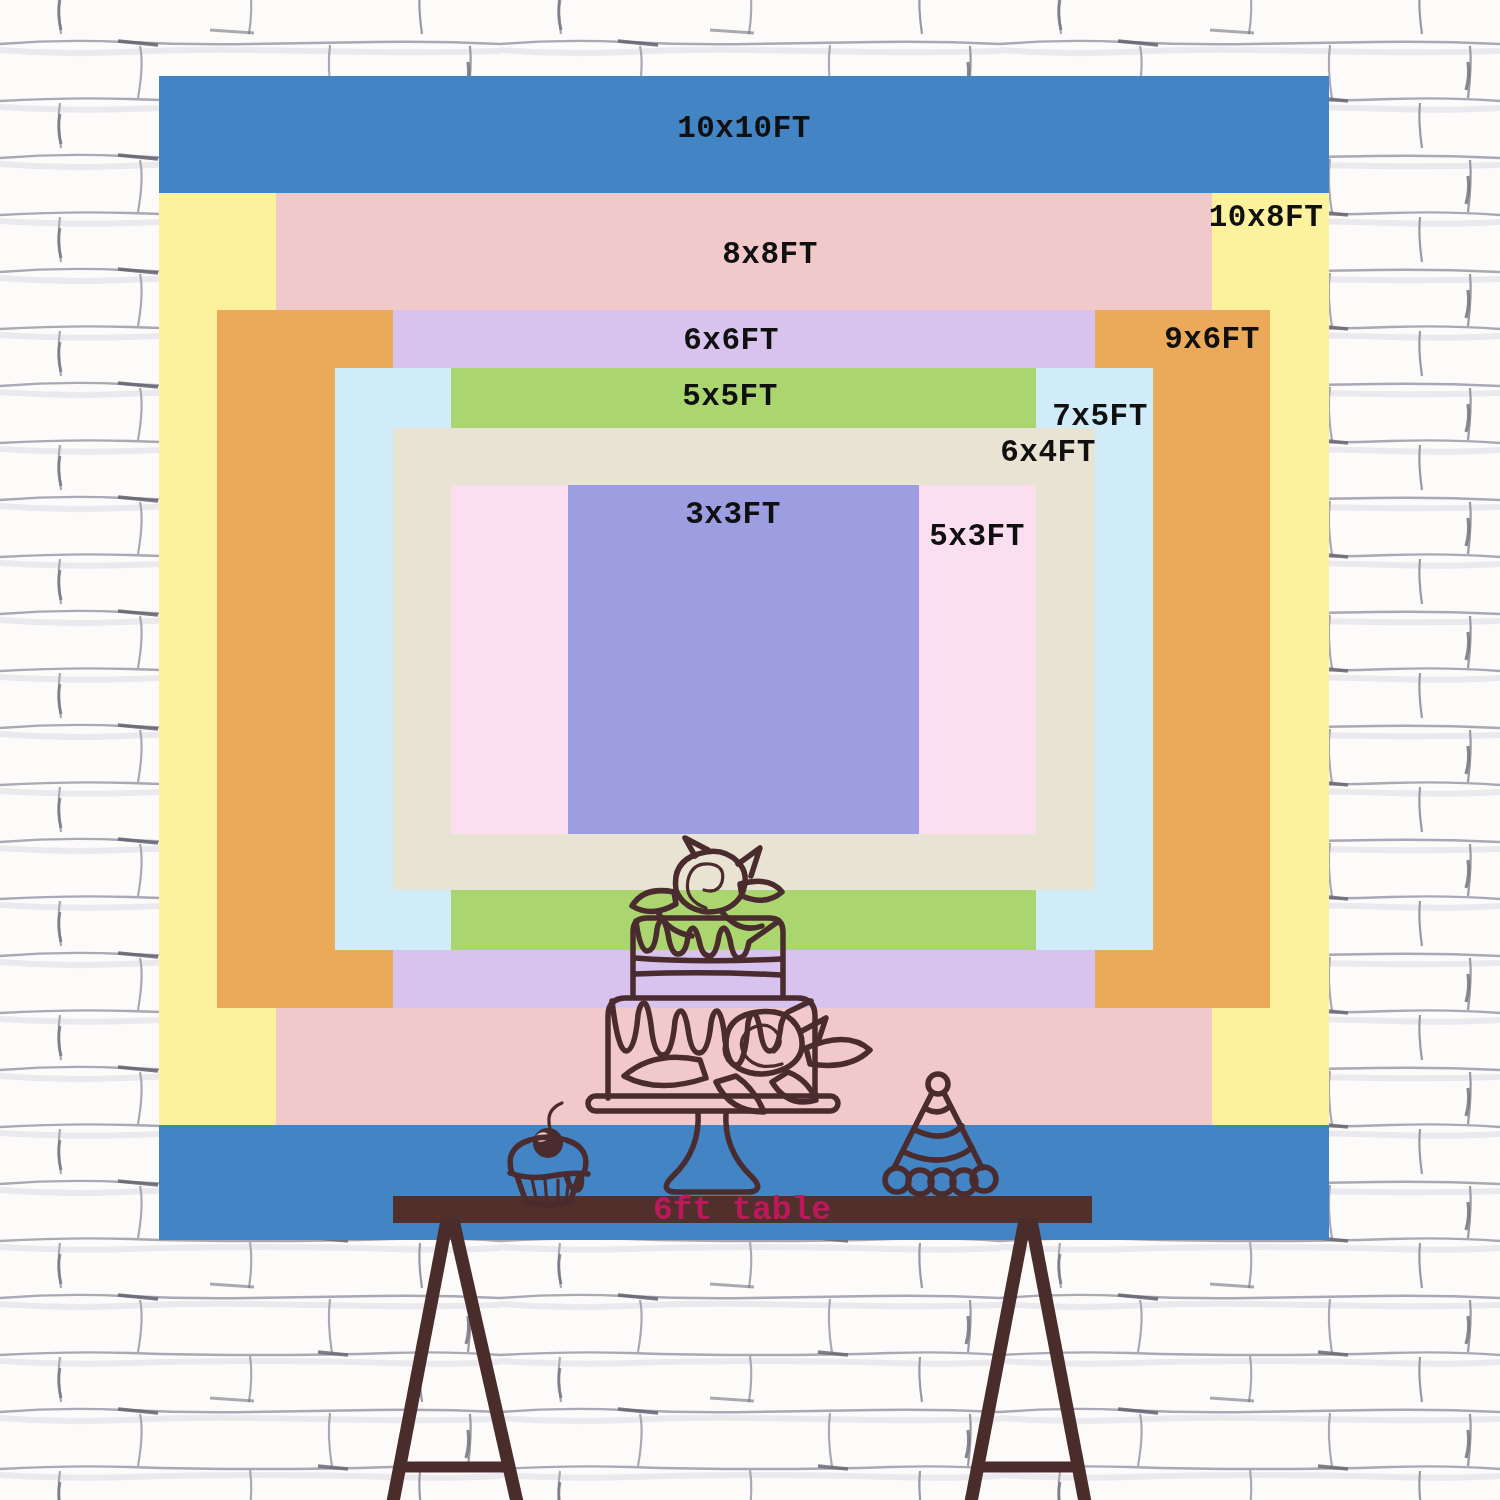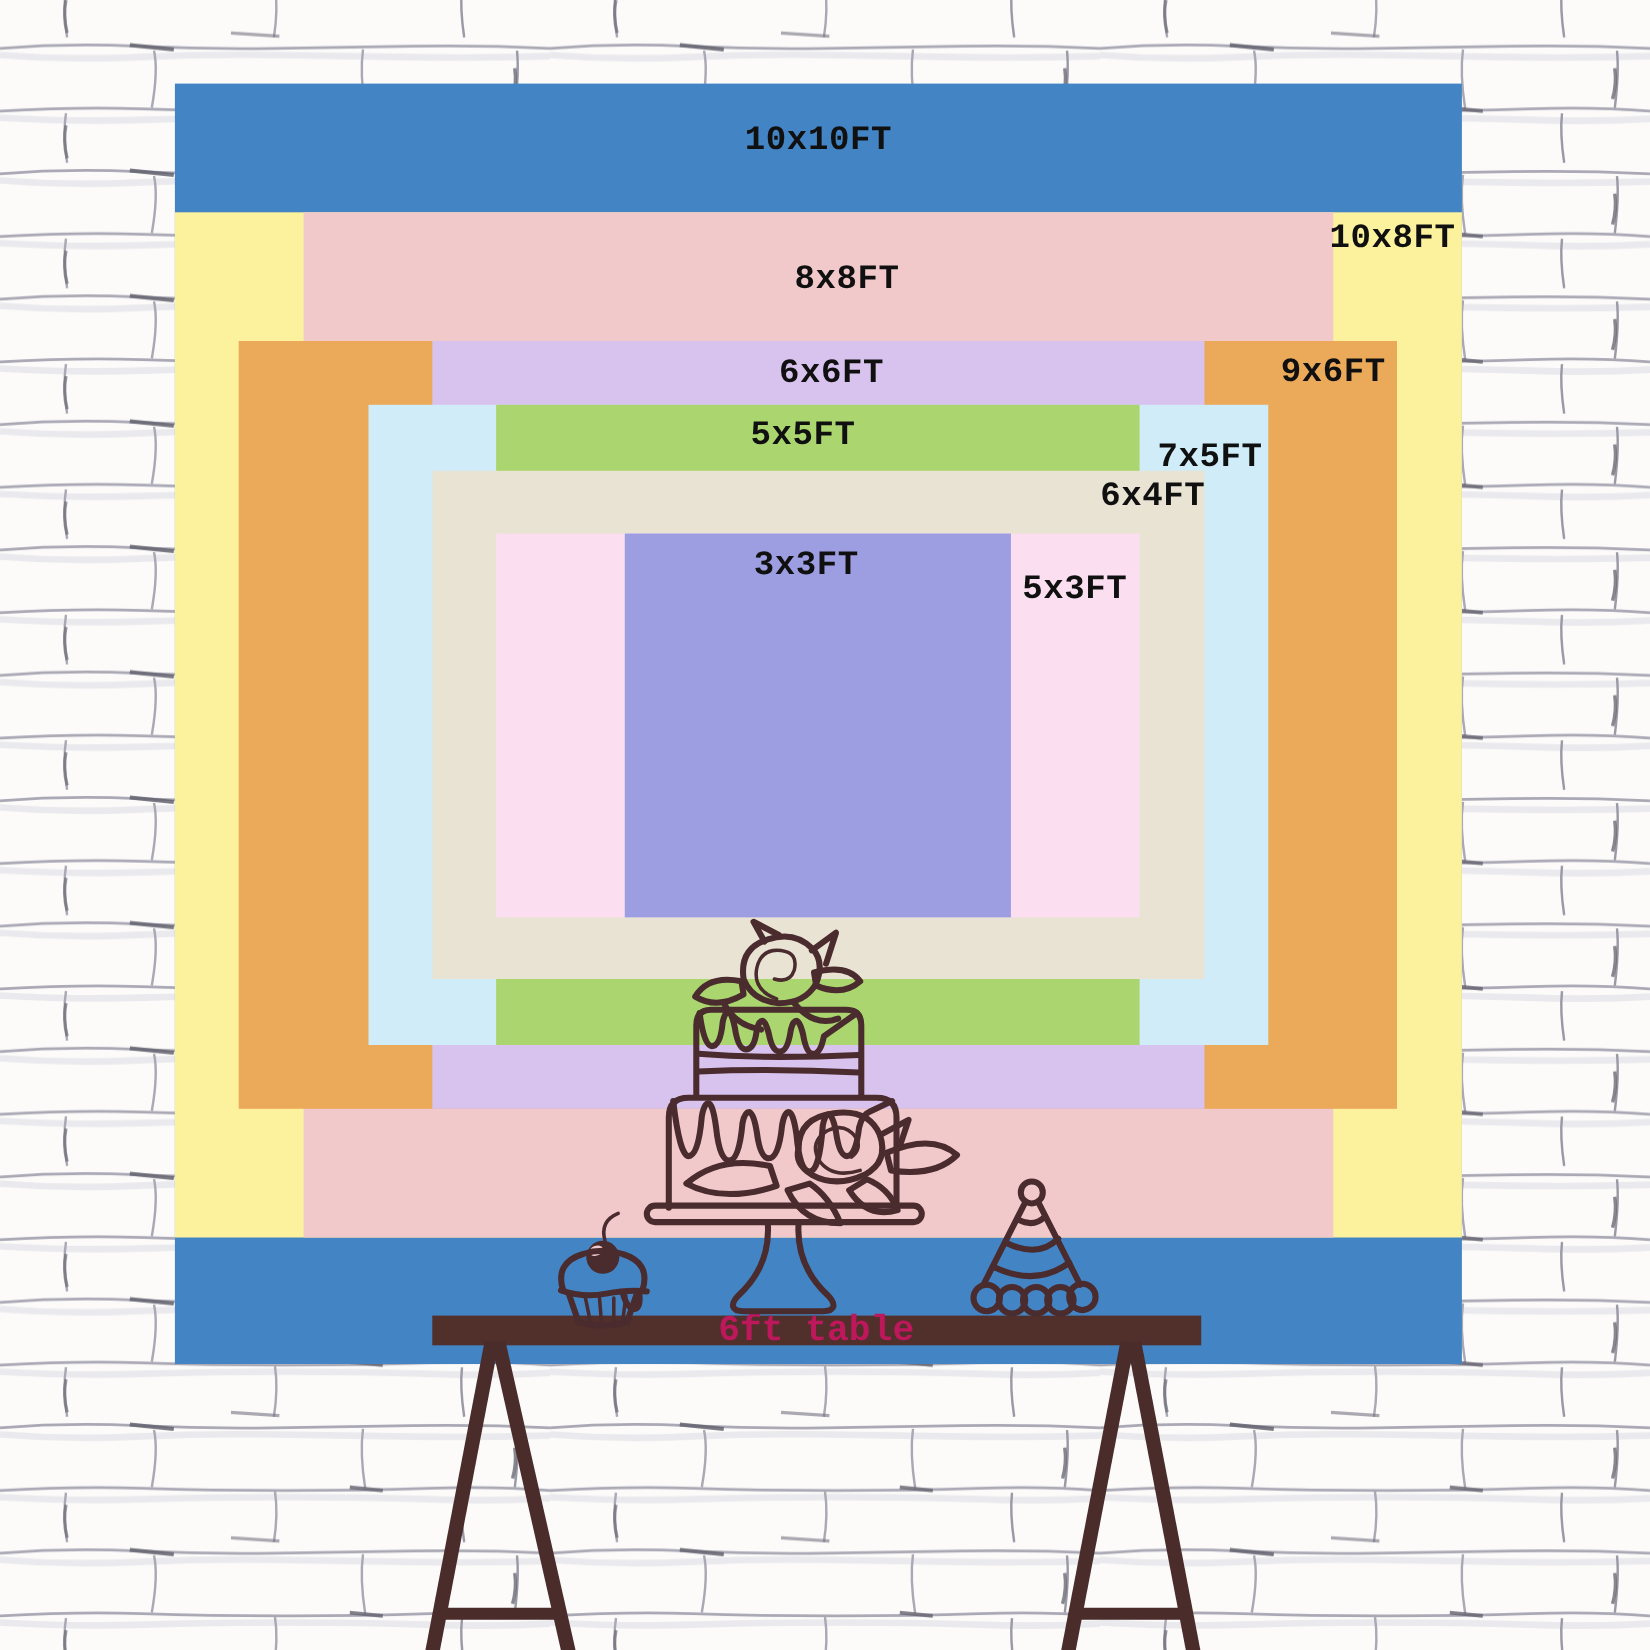--- a/index.html
+++ b/index.html
@@ -17,21 +17,21 @@
   .l-c7x5  {left:335px;top:368px;width:818px;height:582px;}
   .l-g5x5  {left:451px;top:368px;width:585px;height:582px;}
   .l-t6x4  {left:393px;top:428px;width:702px;height:462px;}
   .l-k5x3  {left:451px;top:485px;width:585px;height:349px;}
   .l-w3x3  {left:568px;top:485px;width:351px;height:349px;}
   .lbl{position:absolute;z-index:2;transform:translate(-50%,-50%);
        font-size:31px;font-weight:600;color:#101010;white-space:nowrap;letter-spacing:.5px;}
   .lbl-10x10{left:744px;top:128px;}
   .lbl-8x8  {left:770px;top:218px;margin-top:36px;}
   .lbl-10x8 {left:1266px;top:217px;}
-  .lbl-6x6  {left:731px;top:340px;margin-left:25px;}
+  .lbl-6x6  {left:731px;top:340px;}
   .lbl-9x6  {left:1212px;top:339px;text-align:center;}
   .lbl-5x5  {left:730px;top:396px;}
   .lbl-7x5  {left:1100px;top:416px;}
   .lbl-6x4  {left:1048px;top:452px;}
   .lbl-3x3  {left:733px;top:514px;}
   .lbl-5x3  {left:977px;top:536px;}
   .table-bar{position:absolute;z-index:3;left:393px;top:1196px;width:699px;height:27px;}
   .table-label{position:absolute;z-index:4;left:742px;top:1210px;transform:translate(-50%,-50%);
        font-size:33px;font-weight:700;color:#be185d;white-space:nowrap;}
   .art{position:absolute;left:0;top:0;z-index:5;pointer-events:none;}

